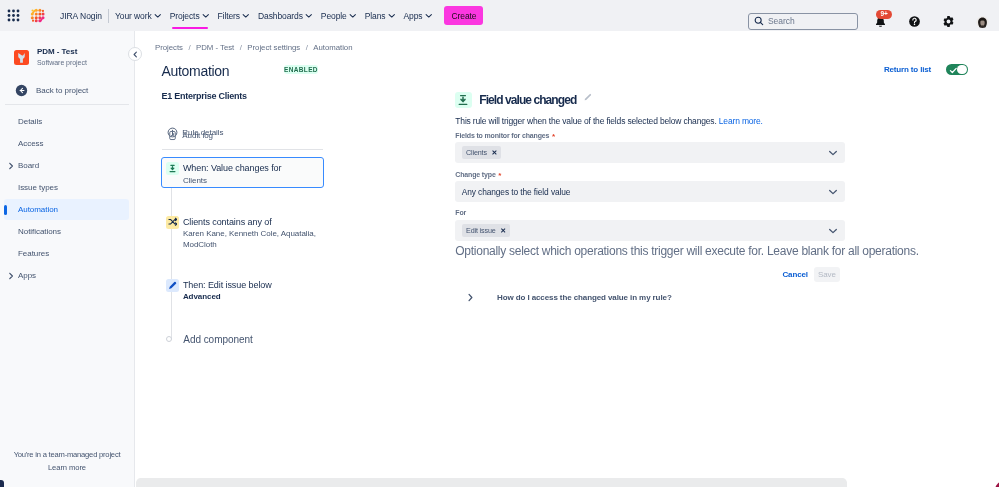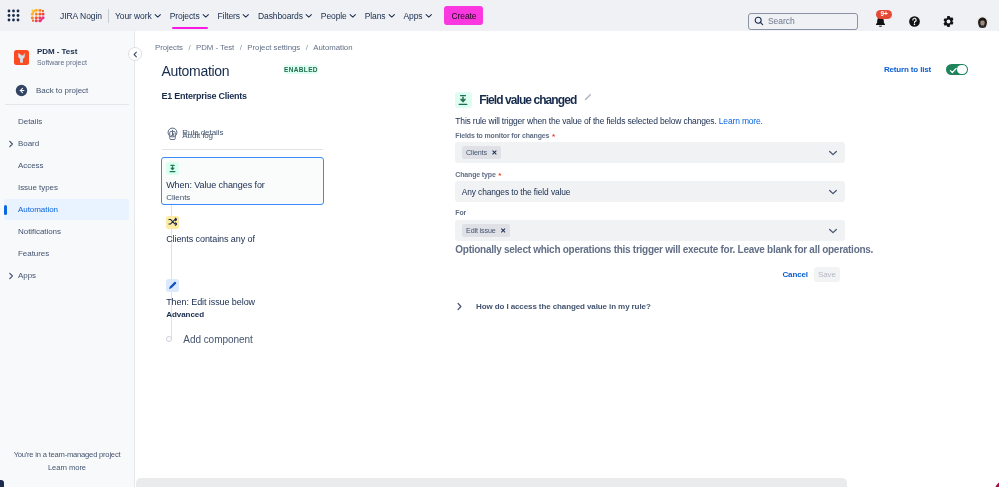--- a/index.html
+++ b/index.html
@@ -78,33 +78,33 @@
   .dicon{width:16.7px;height:16.7px;border-radius:3px;background:#dcfff1;display:flex;align-items:center;justify-content:center;flex:none;}
   .dtitle{font-size:12px;font-weight:700;color:#172b4d;letter-spacing:-0.93px;}
   .ddesc{position:absolute;left:.3px;top:24px;font-size:8.5px;color:#172b4d;letter-spacing:-0.17px;white-space:nowrap;}
   .ddesc a{color:#0c66e4;text-decoration:none;}
   .flabel{position:absolute;left:.3px;font-size:7px;color:#626f86;font-weight:700;letter-spacing:-0.15px;}
   .req{color:#e2432a;font-size:8px;margin-left:2.6px;position:relative;top:1.2px;display:inline-block;}
   .select{position:absolute;left:0;width:390px;height:21.3px;background:#f1f2f4;border-radius:3px;display:flex;align-items:center;padding:0 6.7px;}
   .chip{background:#dfe1e6;border-radius:2px;font-size:7.2px;color:#42526e;height:12.8px;padding:0 4.3px;display:flex;align-items:center;gap:4.5px;letter-spacing:-0.15px;}
   .seltxt{font-size:8.4px;color:#172b4d;letter-spacing:-0.1px;}
   .caret{position:absolute;right:7px;top:5.8px;}
-  .hint{position:absolute;left:.3px;font-size:10px;color:#626f86;letter-spacing:-0.27px;white-space:nowrap;font-weight:bold;}
+  .hint{position:absolute;left:.3px;font-size:12px;color:#626f86;letter-spacing:-0.27px;white-space:nowrap;}
   .actions{position:absolute;right:4.9px;display:flex;align-items:center;gap:6px;}
   .cancel{font-size:8px;font-weight:700;color:#0c5fd3;letter-spacing:-0.15px;}
   .save{font-size:8px;font-weight:400;color:#b3b9c4;background:#f2f3f5;border-radius:3px;width:26.3px;height:15.3px;display:flex;align-items:center;justify-content:center;letter-spacing:-0.1px;}
-  .expander{position:absolute;left:0;display:flex;align-items:center;gap:12px;margin-top:9px;}
+  .expander{position:absolute;left:11px;display:flex;align-items:center;gap:22px;}
   .expander .et{font-size:8px;font-weight:700;color:#44546f;letter-spacing:-0.1px;}
 
   .hscroll{position:absolute;left:136px;top:477.6px;width:711px;height:9.4px;background:#eaebec;border-radius:4.7px 4.7px 0 0;}
   .fab{position:absolute;left:995px;top:481px;width:18px;height:18px;border-radius:50%;background:#9c1243;}
   .corner-widget{position:absolute;left:-10px;top:480px;width:14px;height:14px;border-radius:3px;background:#1b2a4e;}
   .comps{position:absolute;left:26.3px;top:127.8px;width:163.1px;}
   .connector{position:absolute;z-index:0;left:9.6px;top:28.5px;height:152px;width:1px;background:#e0e2e6;}
-  .comp{position:relative;flex-direction:column;}
+  .comp{position:relative;}
   .csub.w{width:134px;}
   .addcomp{position:absolute;top:175px;left:2px;display:flex;align-items:center;gap:11px;}
   .addcircle{width:6px;height:6px;border-radius:50%;border:1px solid #cdd1d8;background:#fff;display:block;margin-left:3px;}
   .addlbl{font-size:10px;color:#44546f;letter-spacing:-0.05px;}
   .pencil{margin-left:-0.5px;margin-top:1.5px;}
   .chip .x{font-size:7px;color:#172b4d;font-weight:700;margin-top:-0.3px;}
 </style>
 </head>
 <body>
 
@@ -267,28 +267,28 @@
           <path d="M9.2 5.4 6.6 8l2.6 2.6M6.2 8H11" stroke="#fff" stroke-width="1.3" fill="none" stroke-linecap="round" stroke-linejoin="round"></path>
         </svg>
       <span class="backtxt">Back to project</span>
     </div>
     <div class="sbdiv"></div>
     <div class="navlist">
       <div class="sbitem">
           <span class="lbl">Details</span>
         </div>
       <div class="sbitem">
+          <span class="lbl">Access</span>
+        </div>
+      <div class="sbitem">
         <svg class="chev" width="8" height="8" viewBox="0 0 8 8">
             <path d="M2.8 1.3 5.4 4 2.8 6.7" fill="none" stroke="#44546f" stroke-width="1.2" stroke-linecap="round" stroke-linejoin="round"></path>
           </svg>
         <span class="lbl">Board</span>
       </div>
-      <div class="sbitem">
-          <span class="lbl">Access</span>
-        </div>
       <div class="sbitem">
           <span class="lbl">Issue types</span>
         </div>
       <div class="sbitem sel">
           <span class="lbl">Automation</span>
         </div>
       <div class="sbitem">
           <span class="lbl">Notifications</span>
         </div>
       <div class="sbitem">
@@ -378,20 +378,21 @@
         <div class="cicon" style="background:#fdeaa3">
           <svg width="9.5" height="9.5" viewBox="0 0 12 12">
               <g fill="none" stroke="#172b4d" stroke-width="1.45" stroke-linecap="round" stroke-linejoin="round">
                 <path d="M1.2 3.1h1.9L8.9 8.9h1.9M1.2 8.9h1.9L8.9 3.1h1.9"></path>
                 <path d="M9.4 1.6 10.9 3.1 9.4 4.6M9.4 7.4 10.9 8.9 9.4 10.4"></path>
               </g>
             </svg>
         </div>
         <div>
           <div class="ctitle">Clients contains any of</div>
+          <div class="csub w">Karen Kane, Kenneth Cole, Aquatalia, ModCloth</div>
         </div>
       </div>
 
       <div class="comp" style="position:absolute;top:115.2px;left:0;width:163.1px">
         <div class="cicon" style="background:#dce9fd">
           <svg width="9" height="9" viewBox="0 0 12 12">
               <path d="M8.45 1.35a1.2 1.2 0 0 1 1.7 0l.5.5a1.2 1.2 0 0 1 0 1.7L4.5 9.7l-3 .8.8-3Z" fill="#1251c4"></path>
             </svg>
         </div>
         <div>

